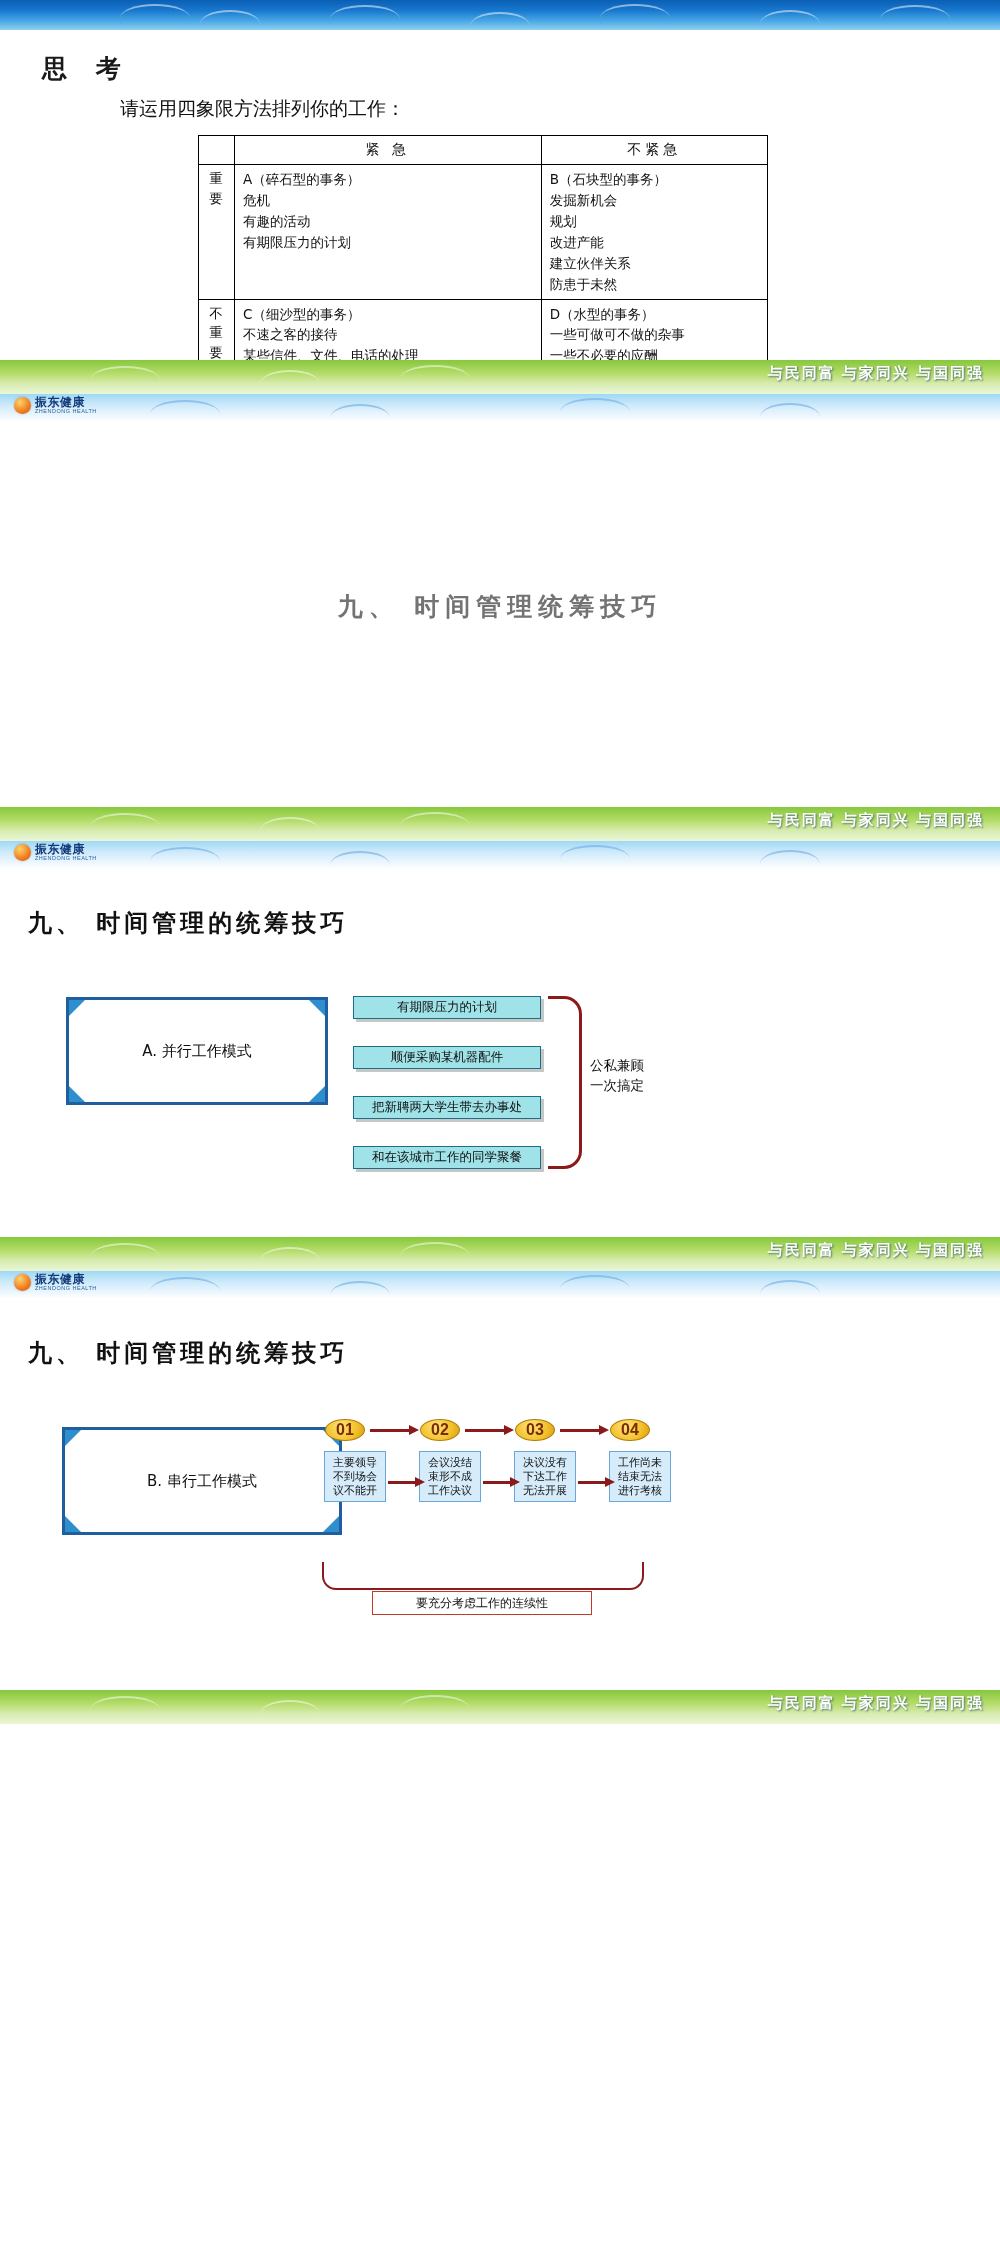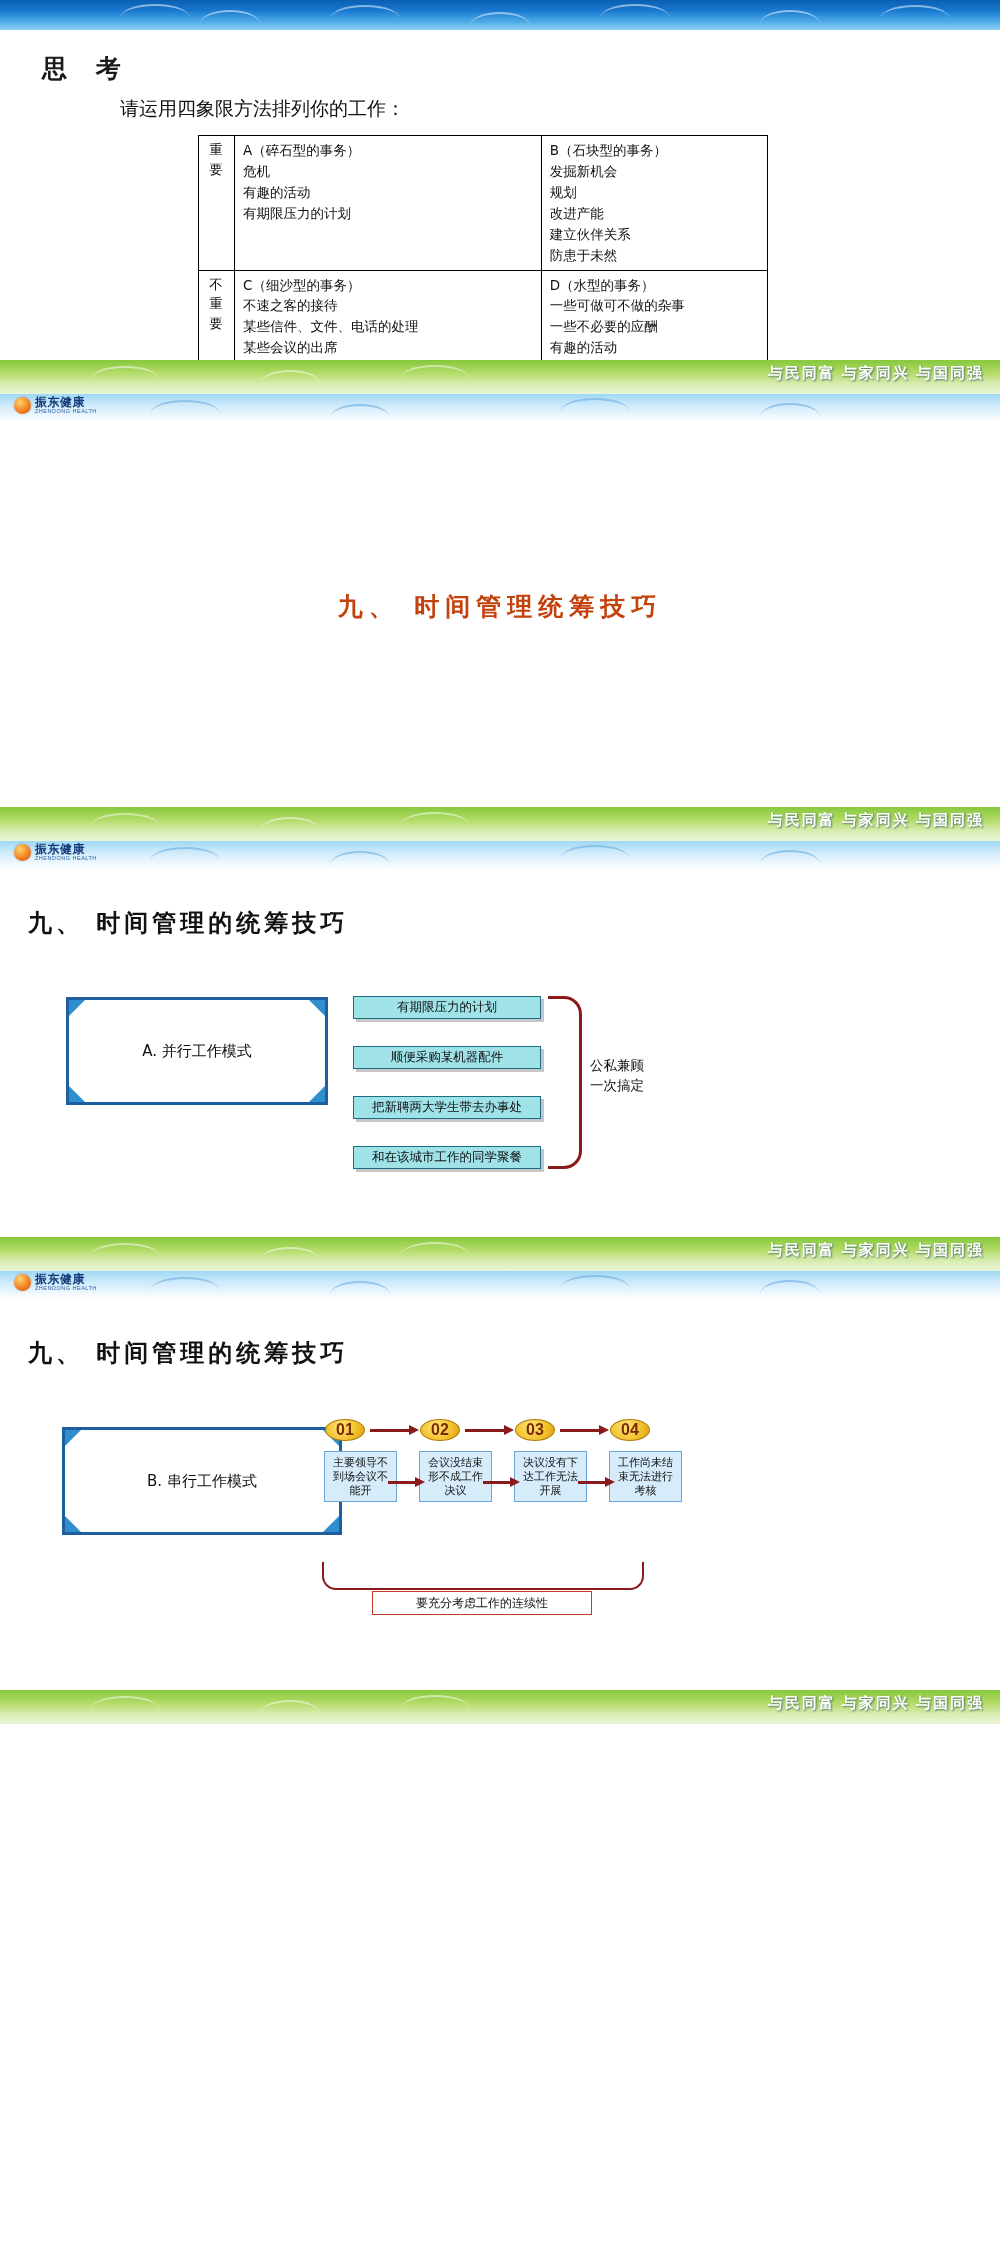--- a/index.html
+++ b/index.html
@@ -119,21 +119,21 @@
 
   
   .s2 { height: 385px; }
   .s2-title {
     position: absolute;
     left: 0; right: 0; top: 168px;
     text-align: center;
     font-size: 25px;
     font-weight: bold;
     letter-spacing: 6px;
-    color: #c2410c;
+    color: #737373;
     font-family: "DejaVu Sans", sans-serif;
   }
 
   
   .s3 { height: 368px; }
   .sec-head {
     position: absolute; left: 28px; top: 38px;
     font-size: 24px; font-weight: bold; letter-spacing: 4px;
     color: #111;
     font-family: "DejaVu Sans", sans-serif;
@@ -220,21 +220,21 @@
     border-radius: 50%;
     background: radial-gradient(circle at 40% 30%, #ffe47a, #f2c029 60%, #d79a10);
     border: 1px solid #b07c09;
     color: #7a2b00;
     font-size: 16px; font-weight: bold;
     display: flex; align-items: center; justify-content: center;
     font-family: Liberation Sans, sans-serif;
   }
   .step-txt {
     position: absolute;
-    width: 73px;
+    width: 62px;
     background: #d6ecfa;
     border: 1px solid #6aa6d8;
     font-size: 11px; line-height: 1.25;
     color: #111; padding: 4px 3px;
     text-align: center;
     font-family: "DejaVu Sans", sans-serif;
   }
   .arrow-r {
     position: absolute;
     height: 3px;
@@ -284,20 +284,25 @@
       <i style="left:880px;top:5px;width:70px;"></i>
     </div>
   </div>
 
   <div class="slide s1">
     <div class="s1-title">思  考</div>
     <div class="s1-sub">请运用四象限方法排列你的工作：</div>
 
     <table class="quad">
       <tbody>
+          <tr>
+        <th class="corner"></th>
+        <th>紧  急</th>
+        <th>不紧急</th>
+      </tr>
       <tr>
         <td class="rowlab">
           <span>重</span><br>
           <span>要</span>
         </td>
         <td class="cell">
           <span class="l">A（碎石型的事务）</span>
           <span class="l">危机</span>
           <span class="l">有趣的活动</span>
           <span class="l">有期限压力的计划</span>

